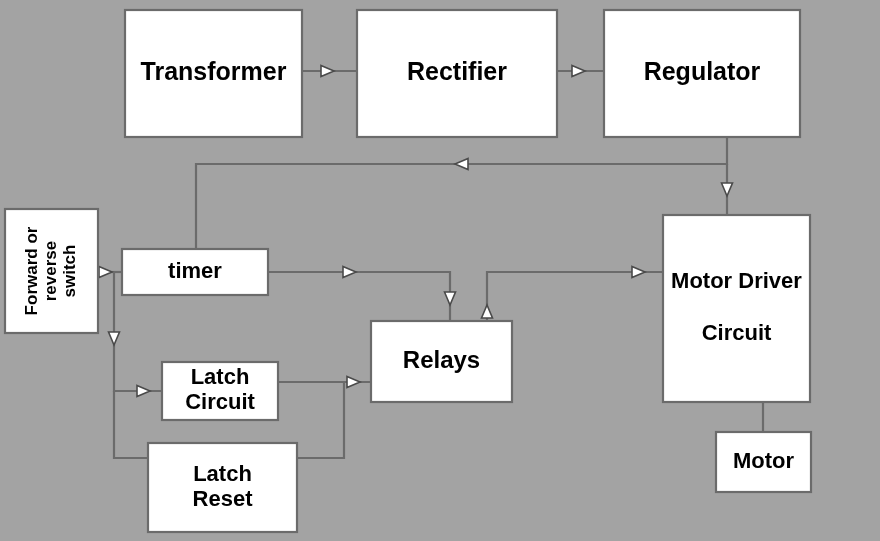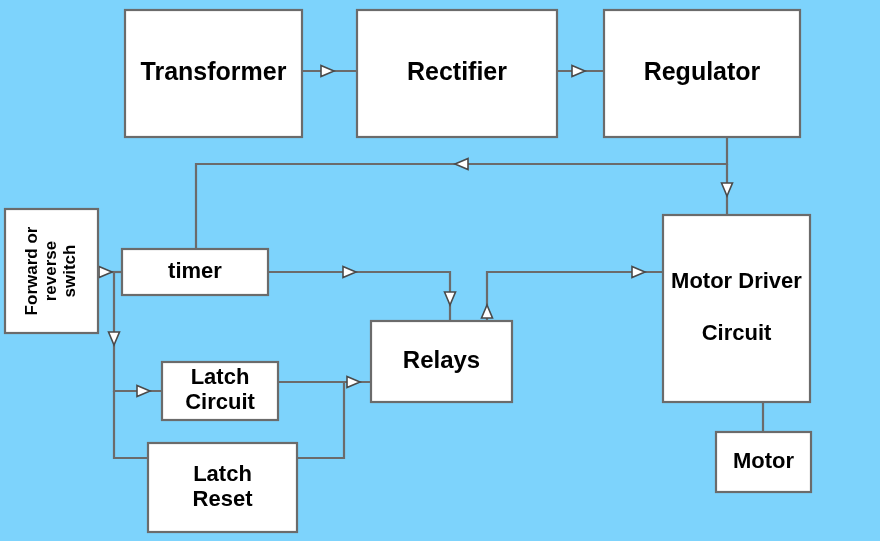--- a/index.html
+++ b/index.html
@@ -8,21 +8,21 @@
     padding: 0;
     background: #ffffff;
   }
   body {
     font-family: "Liberation Sans", sans-serif;
   }
   #diagram-root {
     position: relative;
     width: 880px;
     height: 541px;
-    background: #7dd3fc;
+    background: #a3a3a3;
     overflow: hidden;
   }
   svg#diagram-svg {
     display: block;
     width: 880px;
     height: 541px;
   }
   .block-rect {
     fill: #ffffff;
     stroke: #6b6b6b;

